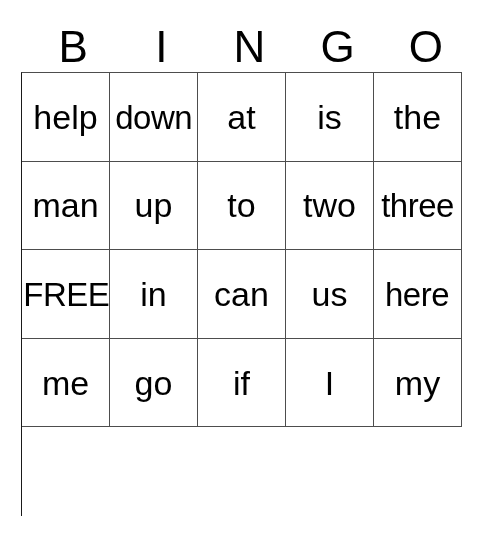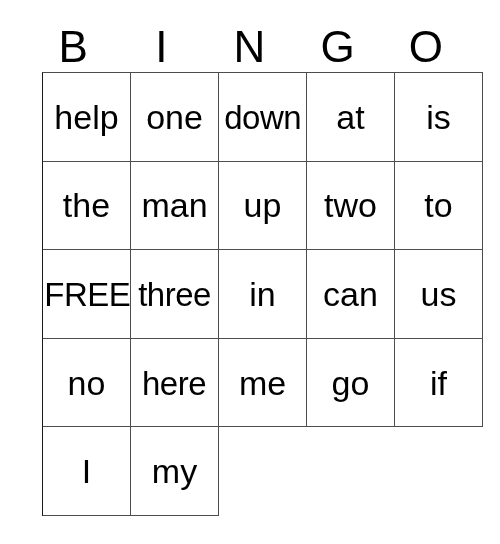--- a/index.html
+++ b/index.html
@@ -43,21 +43,21 @@
     line-height: 44px;
     font-weight: 400;
     letter-spacing: 0px;
     color: #000000;
     padding-bottom: 3px;
   }
 
   
   #bingo-grid {
     position: absolute;
-    left: 42px;
+    left: 21px;
     top: 72px;
     width: 441px;
     height: 444px;
     border-top: 1px solid #4d4d4d;
     border-left: 1px solid #1a1a1a;
     box-sizing: border-box;
     display: grid;
     grid-template-columns: repeat(5, 1fr);
     grid-template-rows: repeat(5, 1fr);
   }
@@ -99,67 +99,61 @@
     <div class="header-letter">N</div>
     <div class="header-letter">G</div>
     <div class="header-letter">O</div>
   </div>
 
   <div id="bingo-grid">
 
     <div class="bingo-cell">
         <span class="cell-text">help</span>
       </div>
-    <div class="bingo-cell">
-        <span class="cell-text">one</span>
-      </div>
     <div class="bingo-cell wide">
         <span class="cell-text">down</span>
       </div>
     <div class="bingo-cell">
         <span class="cell-text">at</span>
       </div>
 
     <div class="bingo-cell">
         <span class="cell-text">is</span>
       </div>
     <div class="bingo-cell">
         <span class="cell-text">the</span>
       </div>
     <div class="bingo-cell">
         <span class="cell-text">man</span>
       </div>
     <div class="bingo-cell">
         <span class="cell-text">up</span>
       </div>
     <div class="bingo-cell">
-        <span class="cell-text">two</span>
+        <span class="cell-text">to</span>
       </div>
 
     <div class="bingo-cell">
-        <span class="cell-text">to</span>
+        <span class="cell-text">two</span>
+      </div>
+    <div class="bingo-cell wide">
+        <span class="cell-text">three</span>
       </div>
     <div class="bingo-cell wide">
         <span class="cell-text">FREE</span>
-      </div>
-    <div class="bingo-cell wide">
-        <span class="cell-text">three</span>
       </div>
 
     <div class="bingo-cell">
         <span class="cell-text">in</span>
       </div>
     <div class="bingo-cell">
         <span class="cell-text">can</span>
       </div>
     <div class="bingo-cell">
         <span class="cell-text">us</span>
-      </div>
-    <div class="bingo-cell">
-        <span class="cell-text">no</span>
       </div>
     <div class="bingo-cell wide">
         <span class="cell-text">here</span>
       </div>
 
     <div class="bingo-cell">
         <span class="cell-text">me</span>
       </div>
     <div class="bingo-cell">
         <span class="cell-text">go</span>

